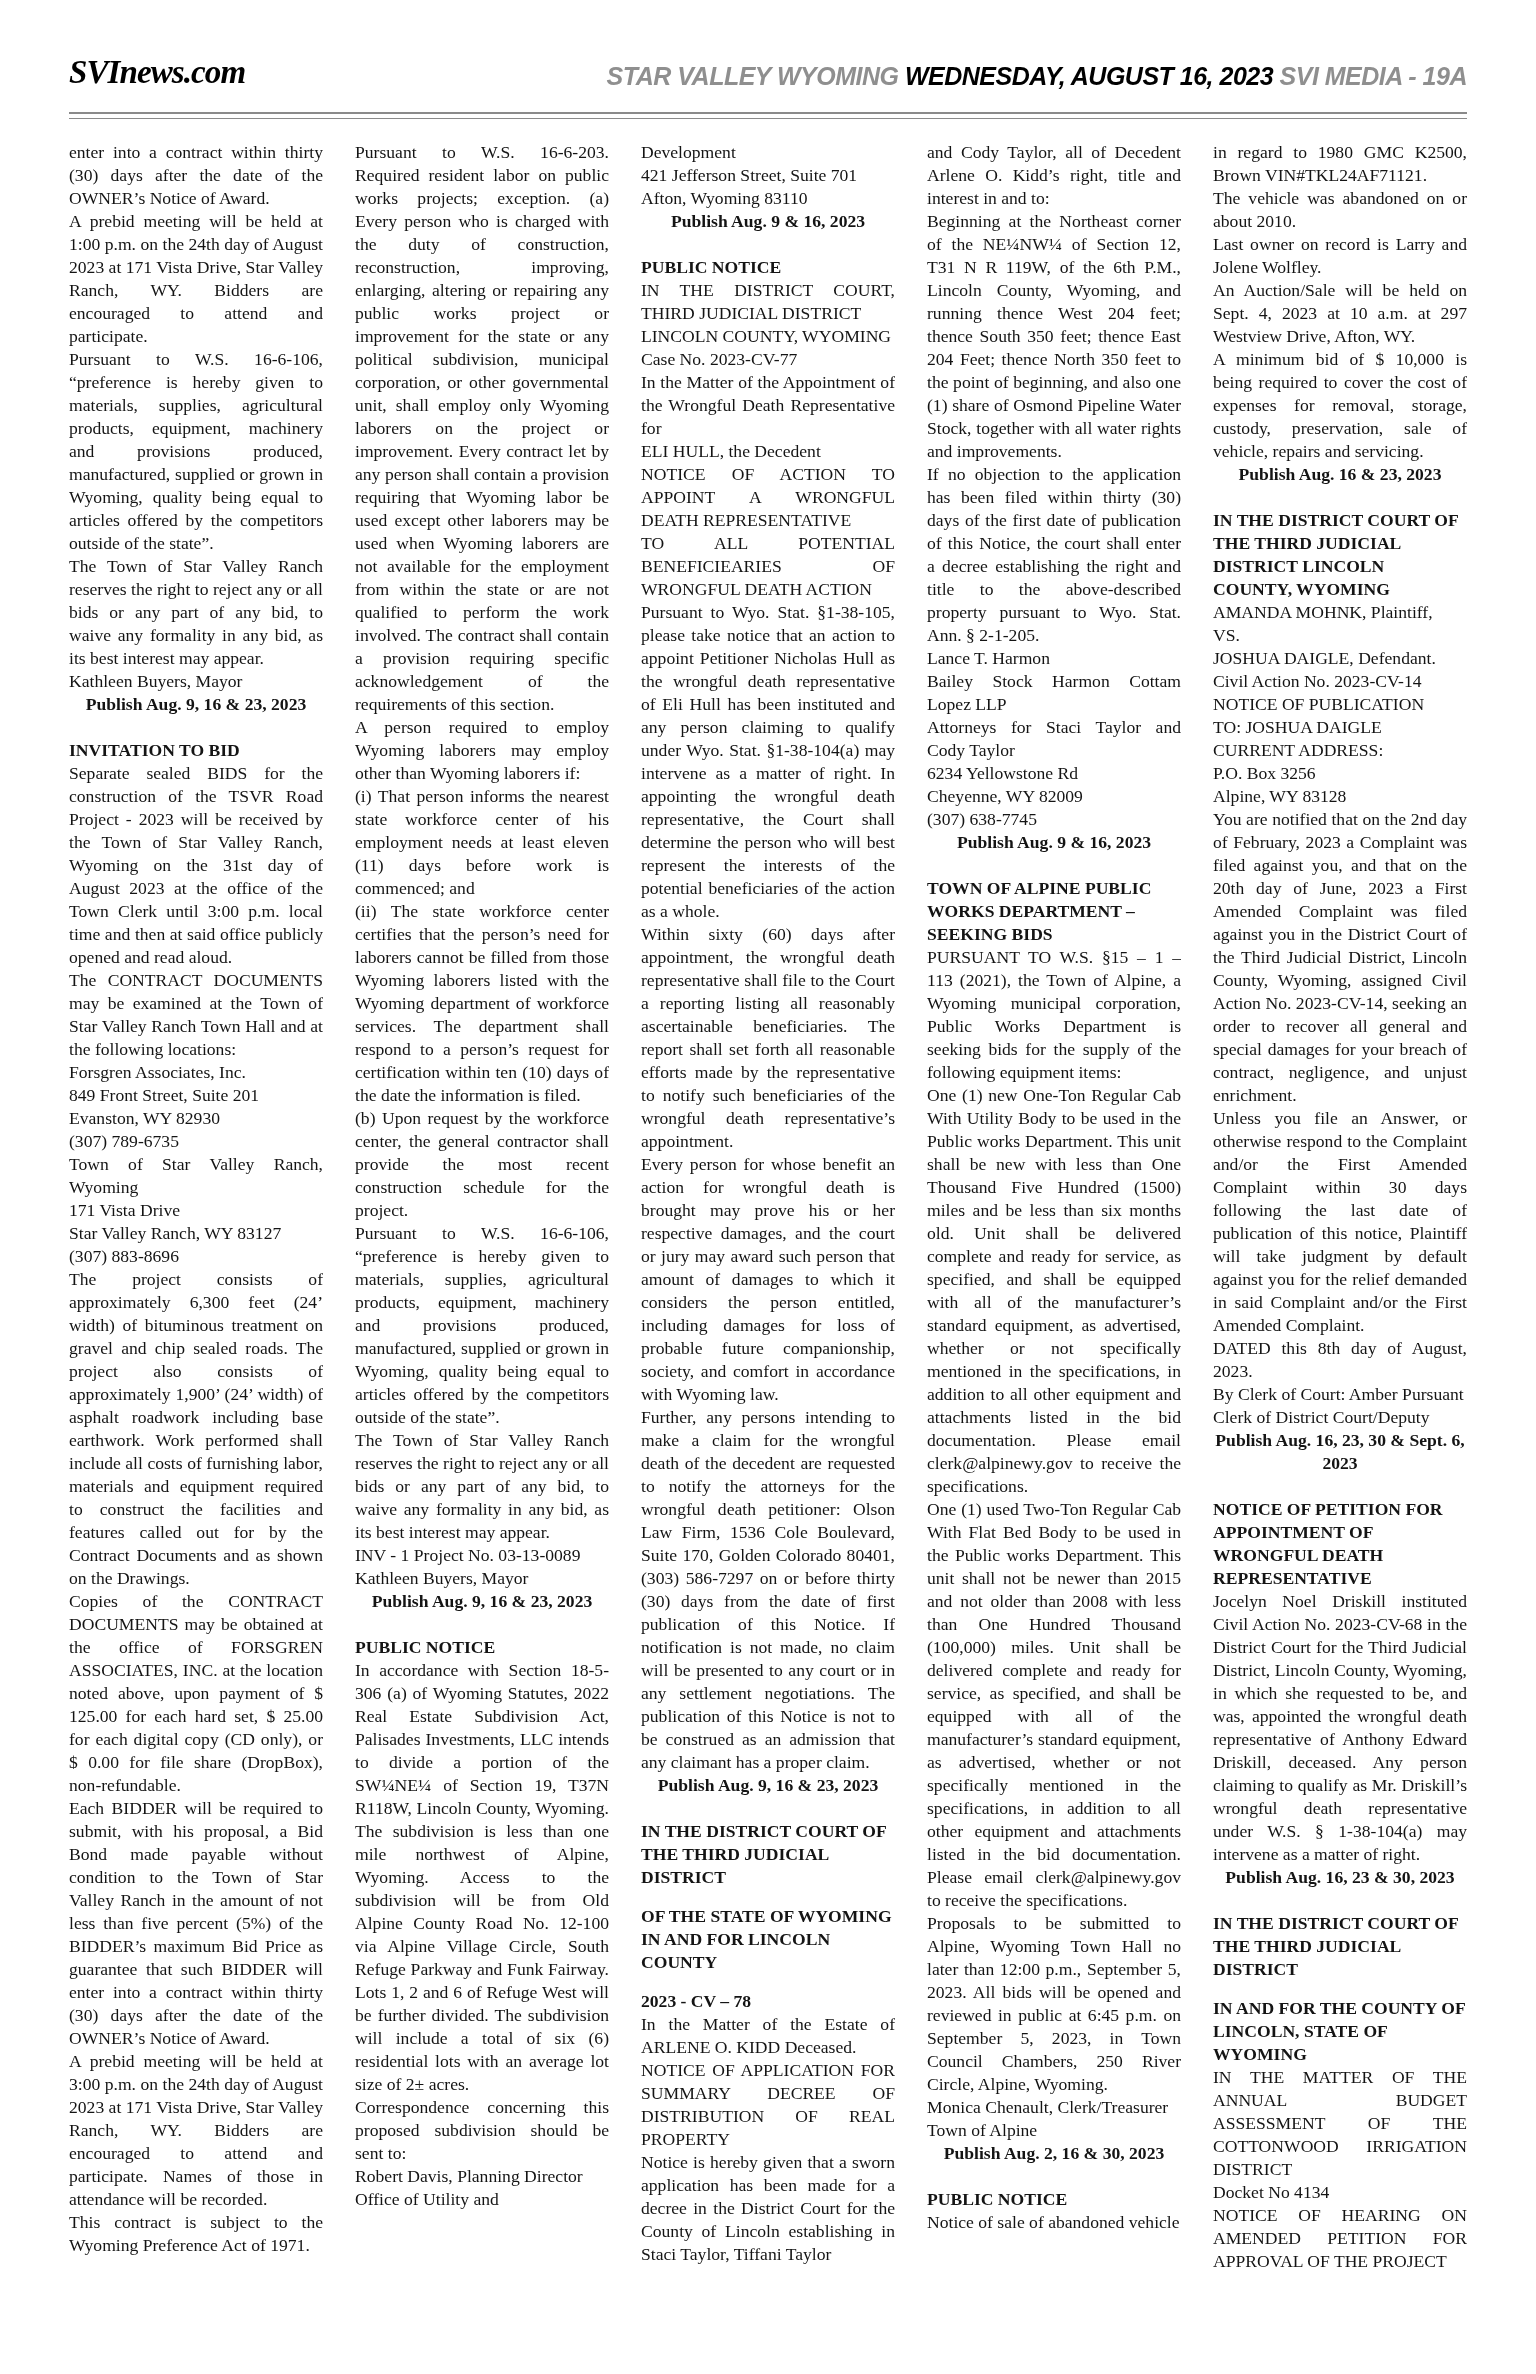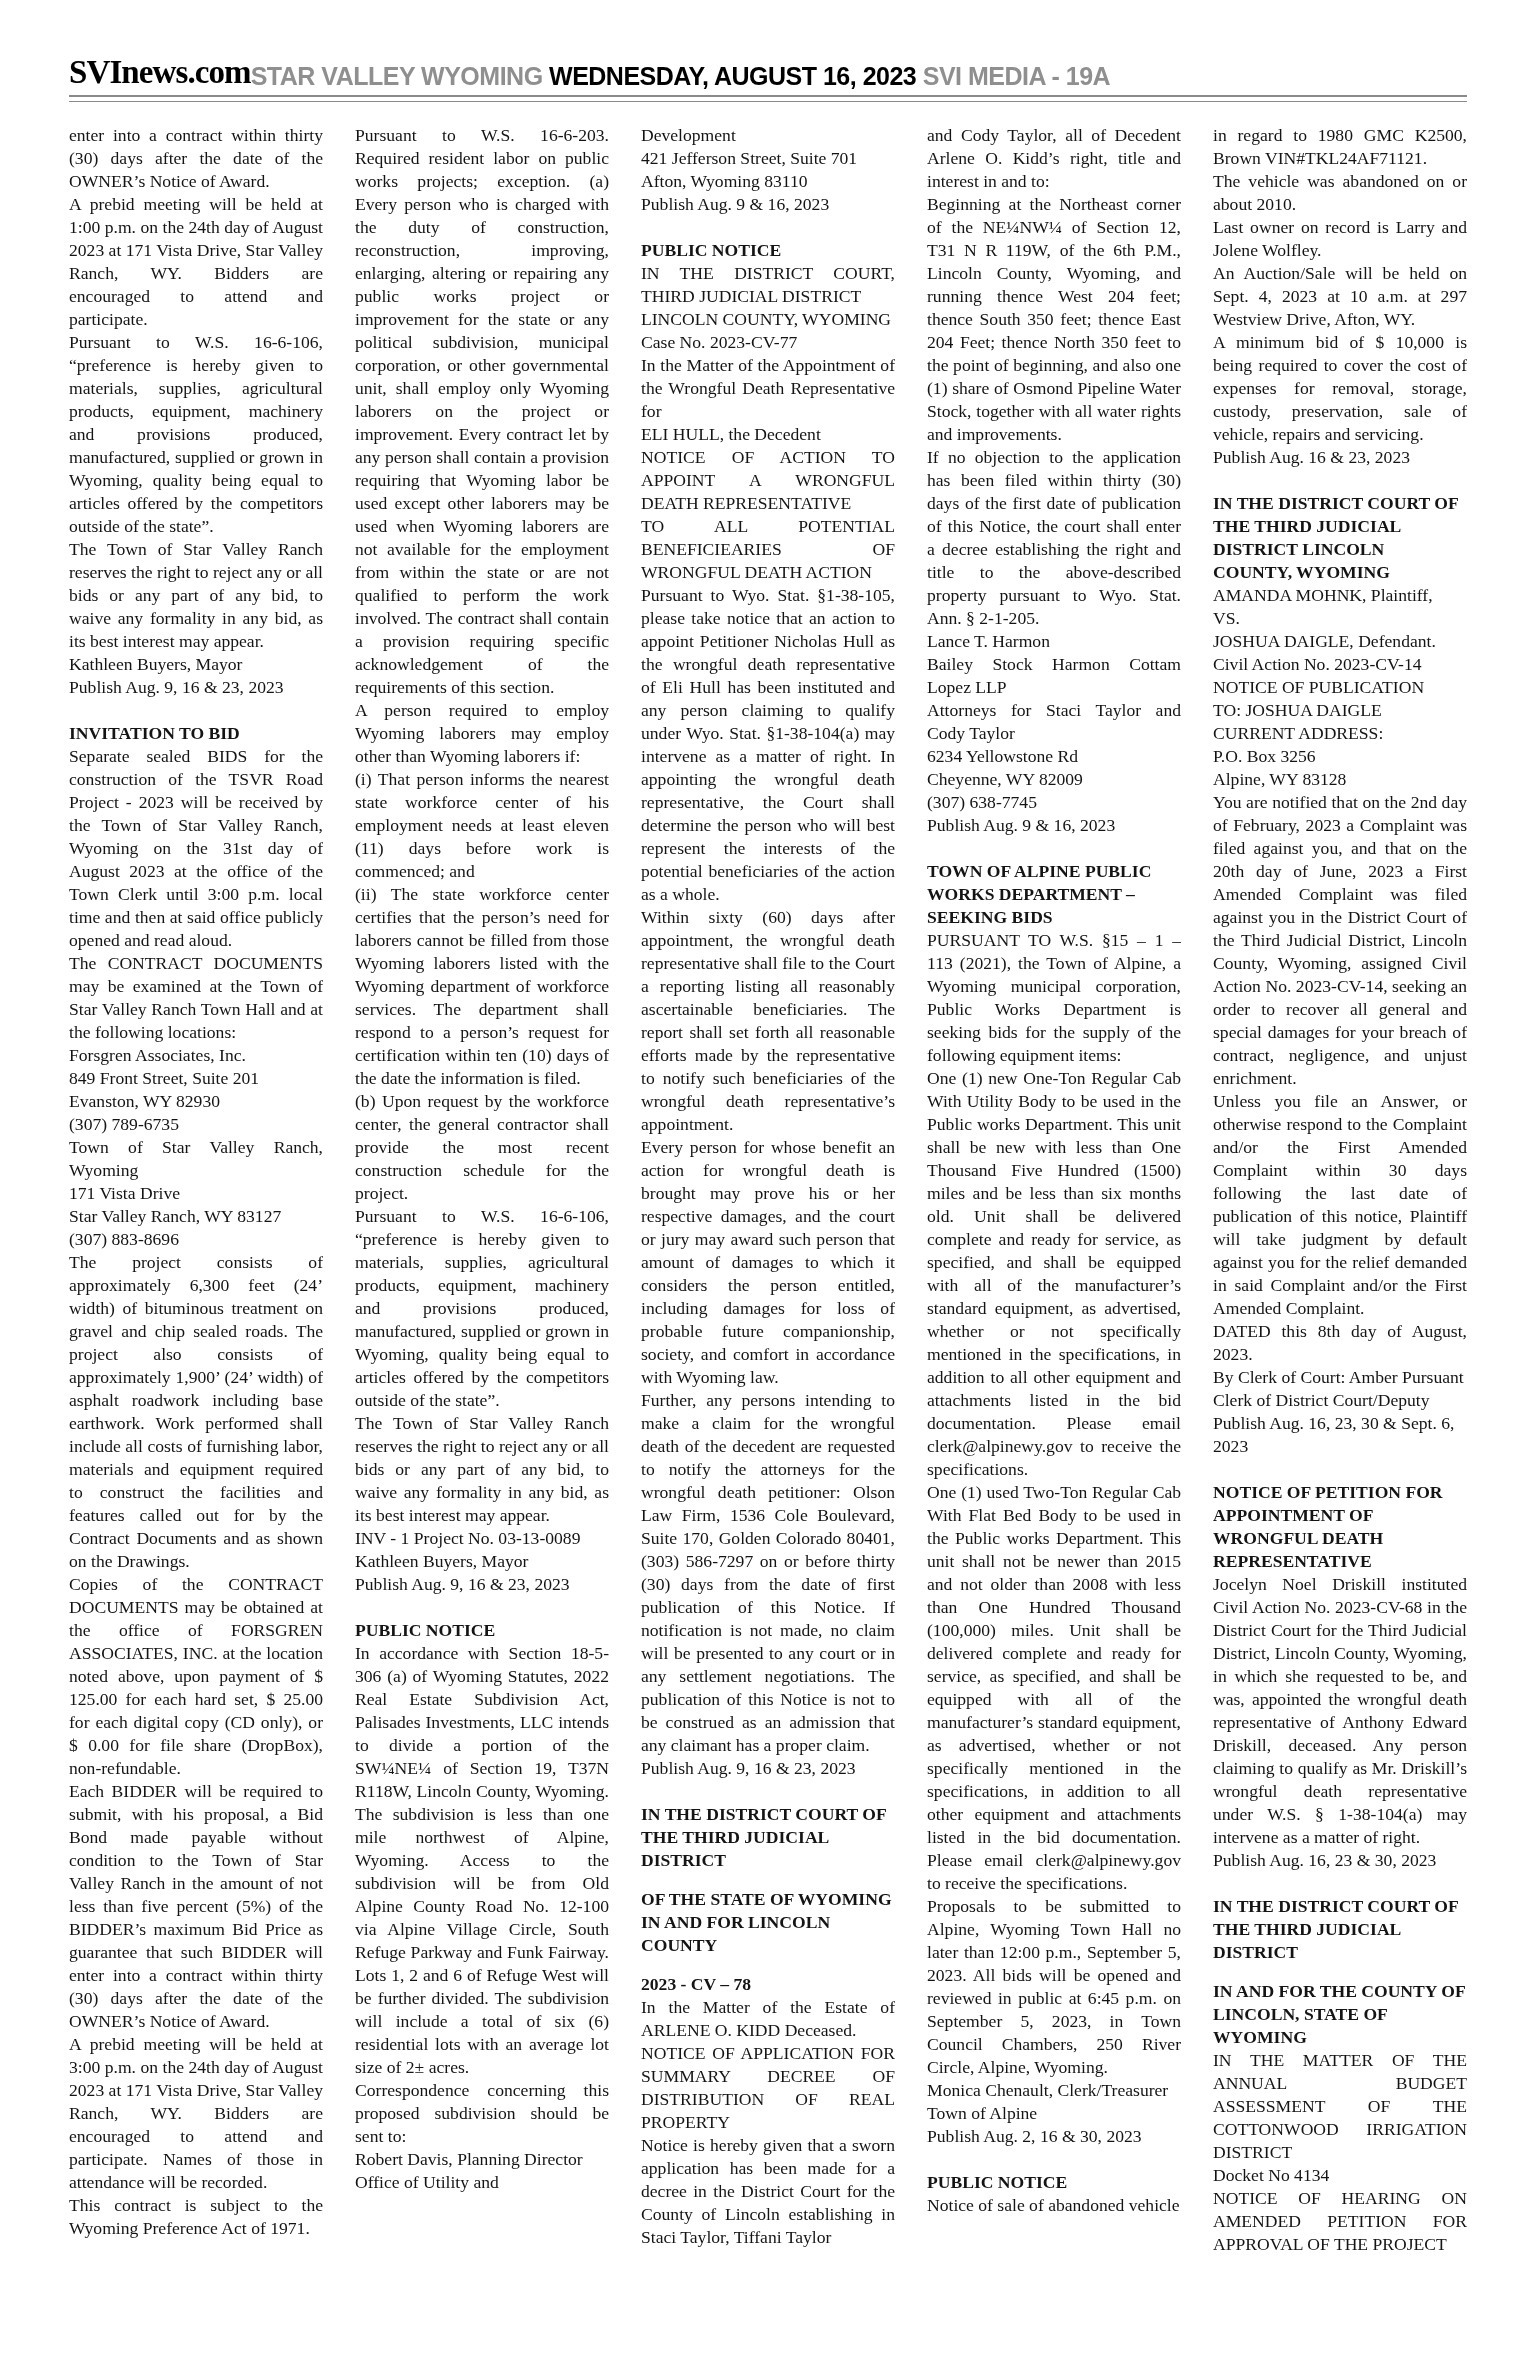--- a/index.html
+++ b/index.html
@@ -6,22 +6,22 @@
   html, body { margin:0; padding:0; background:#ffffff; }
   body {
     width:1536px; height:2375px; overflow:hidden;
     font-family:"Liberation Serif", serif; color:#141414;
     -webkit-font-smoothing:antialiased;
   }
   .page { padding:0 69px; }
 
   
   .masthead {
-    display:flex; justify-content:flex-start; align-items:flex-end;
-    padding-top:54px; padding-bottom:4px;
+    display:flex; justify-content:space-between; align-items:flex-end;
+    padding-top:54px; padding-bottom:21px;font-style:italic;
   }
   .logo {
     font-family:"Liberation Serif", serif;
     font-weight:bold; font-size:33px; letter-spacing:-0.9px; color:#000;
   }
   .folio {
     font-family:"Liberation Sans", sans-serif;
     font-size:25px; letter-spacing:-0.5px; color:#8f8f8f; font-weight:bold;
     text-transform:uppercase;
   }
@@ -38,21 +38,21 @@
     height:2185px; overflow:hidden;
   }
   .col {
     flex:1 1 0; min-width:0; overflow:hidden;
     font-size:17.6px; line-height:23px;
   }
   .blk { margin:0; padding:0; }
   .p  { text-align:justify; text-justify:inter-word; hyphens:none; }
   .h  { font-weight:bold; text-align:left; margin-top:23px;font-family:Liberation Serif, serif; }
   .h + .h { margin-top:16px; }
-  .pub { font-weight:normal; text-align:left; }
+  .pub { font-weight:bold; text-align:center; }
 </style>
 </head>
 <body>
 
 <div class="page">
 
   <div class="masthead">
     <div class="logo">SVInews.com</div>
     <div class="folio"><span>STAR VALLEY WYOMING </span><span class="date">WEDNESDAY, AUGUST 16, 2023</span><span> SVI MEDIA - 19A</span></div>
   </div>

